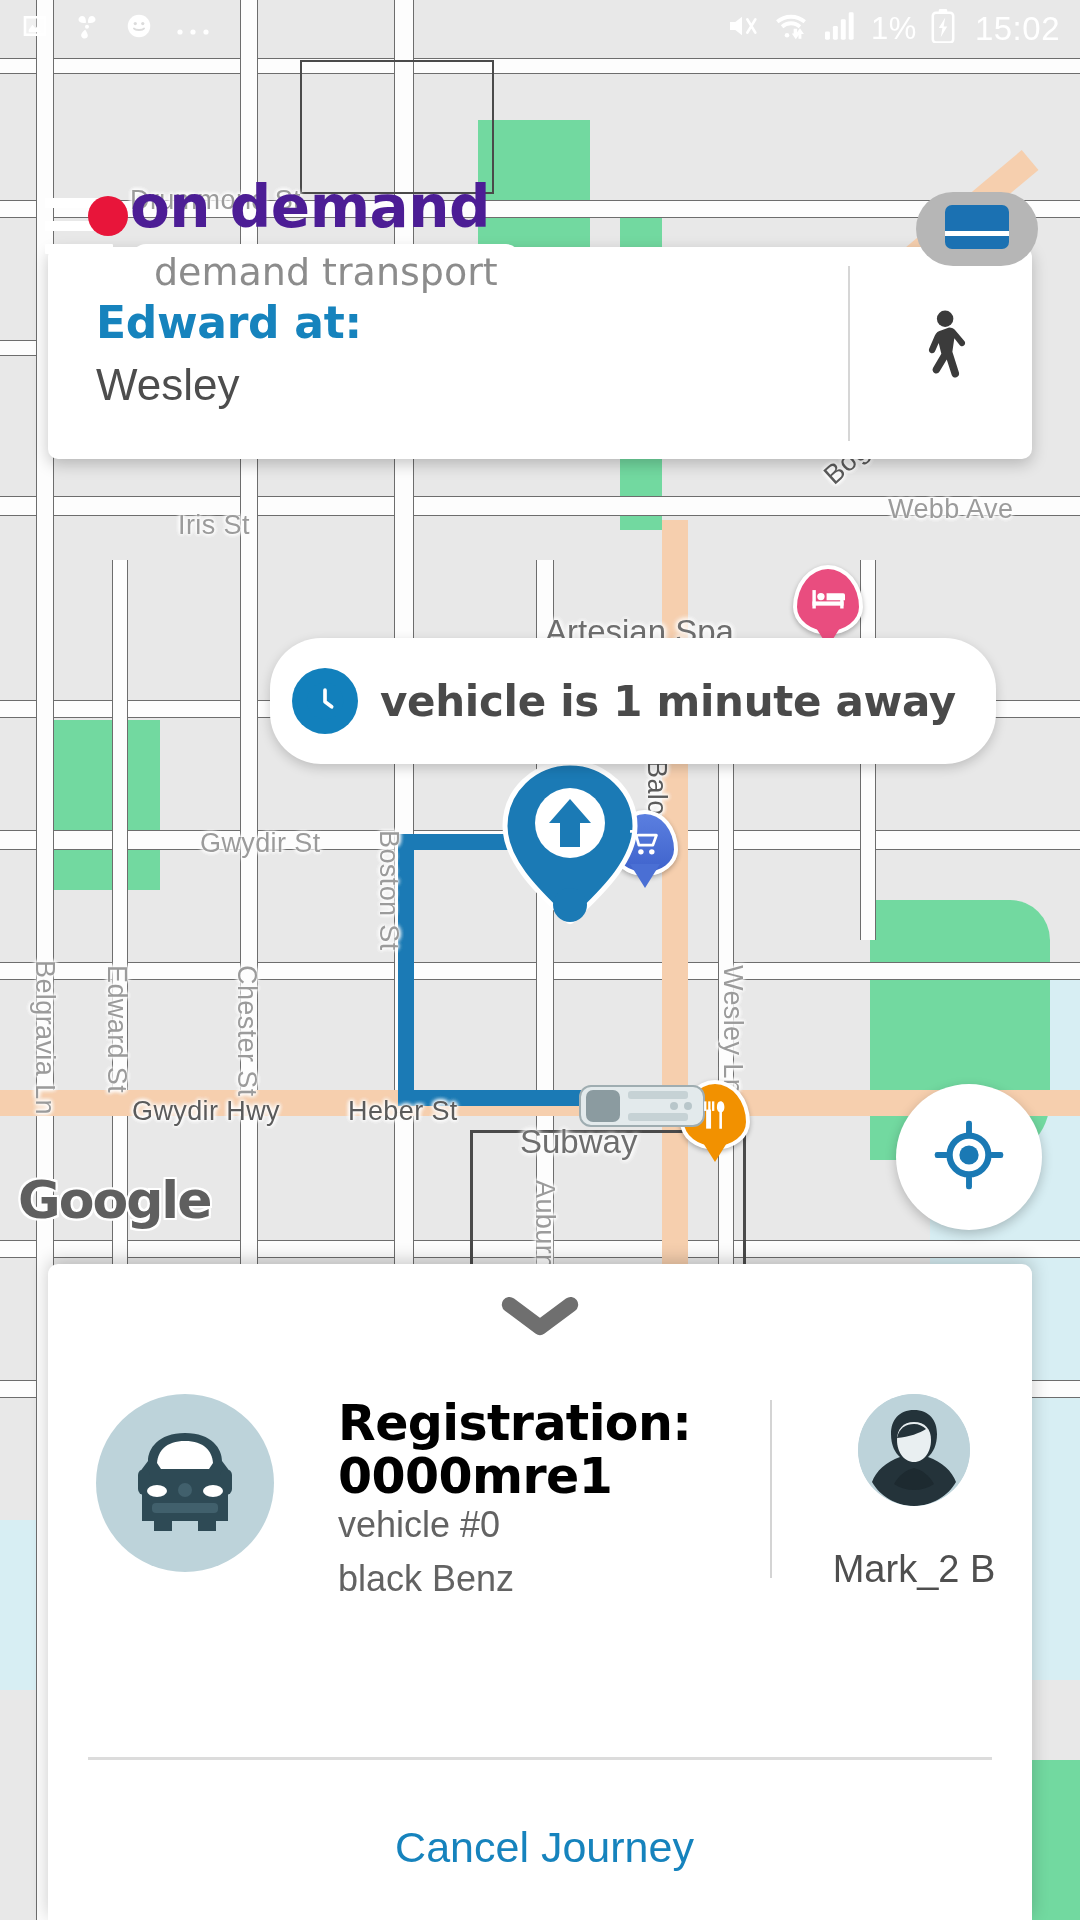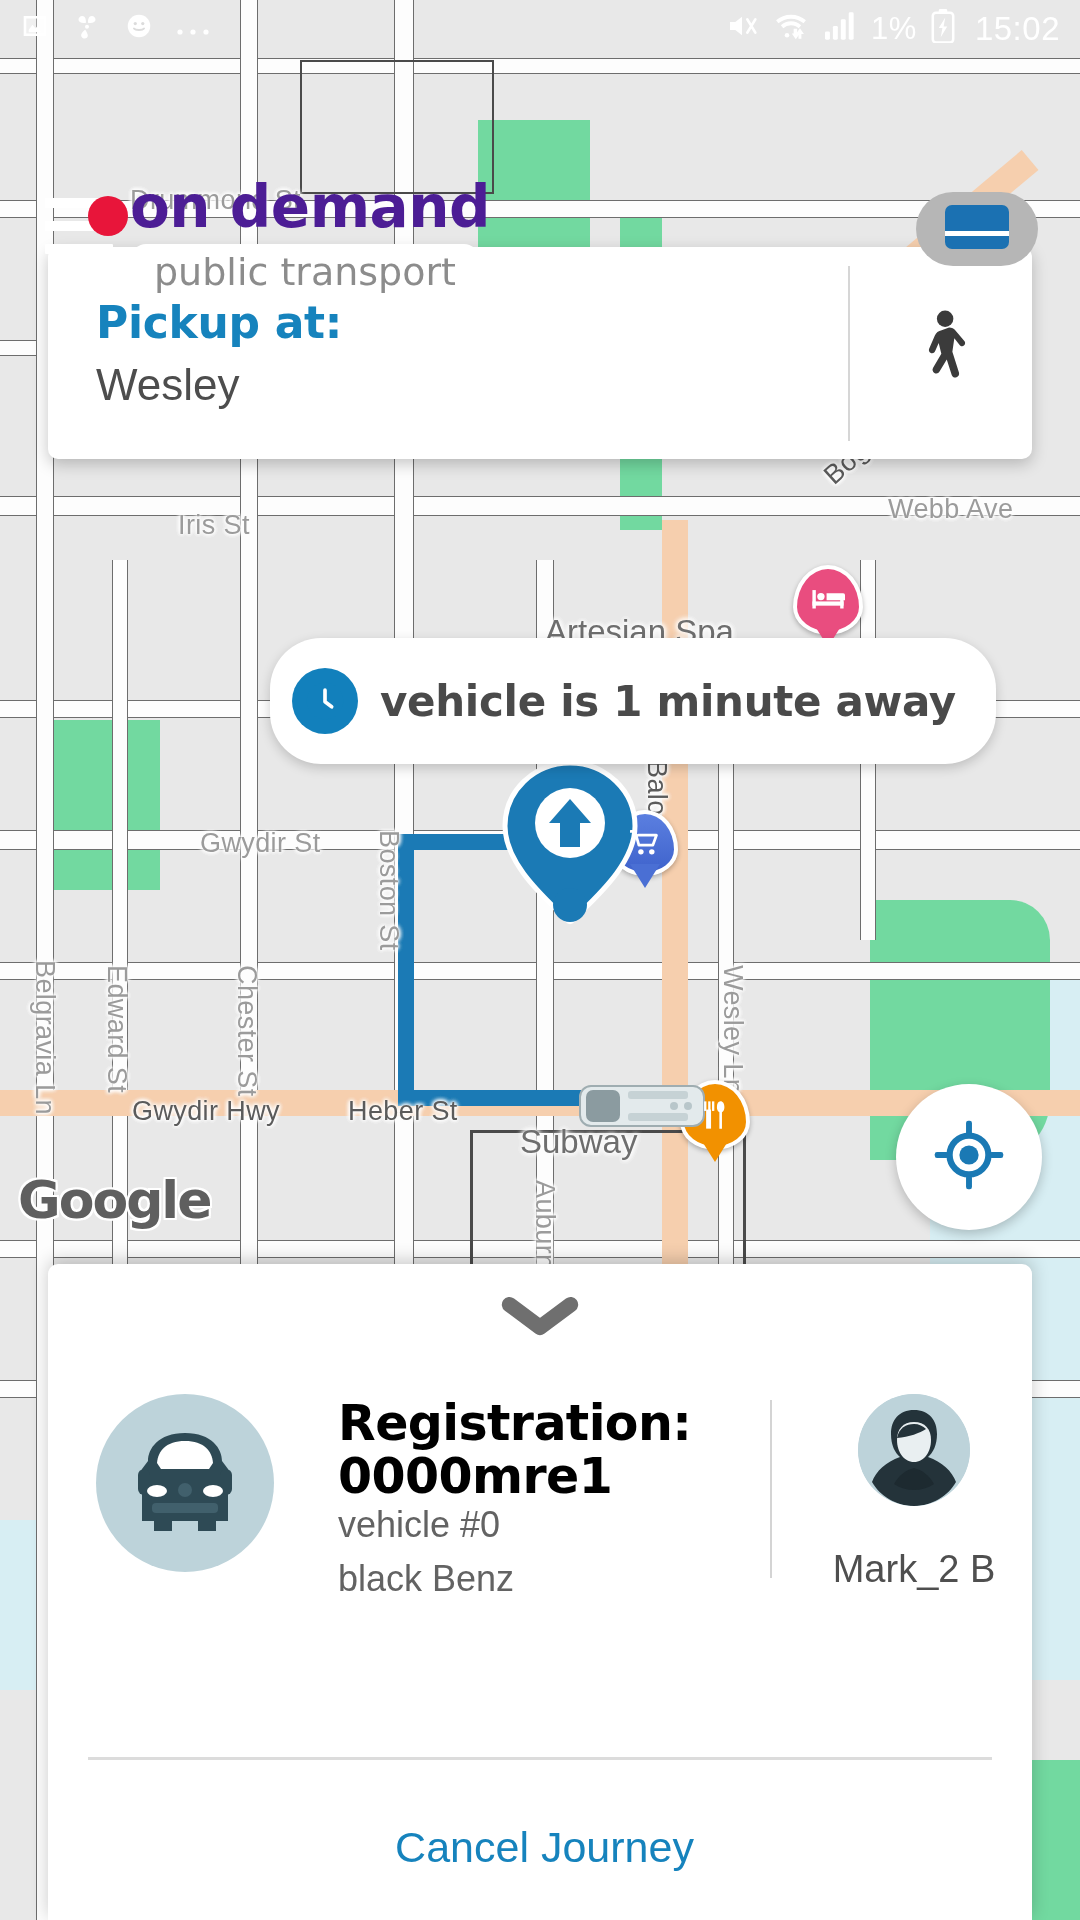--- a/index.html
+++ b/index.html
@@ -342,35 +342,35 @@
 
   <div id="header">
     <div id="menu-btn">
       <i></i>
         <i></i>
         <i></i>
     </div>
     <div id="menu-dot"></div>
     <div id="brand">
       <div id="brand-title">on demand</div>
-      <div id="brand-sub">public transport</div>
+      <div id="brand-sub">demand transport</div>
     </div>
     <div id="wallet-btn">
       <span>
         <svg width="64" height="44" viewBox="0 0 64 44" aria-hidden="true">
           <rect x="0" y="0" width="64" height="44" rx="7" fill="#1b71b2"></rect>
           <rect x="0" y="26" width="64" height="5" fill="#ffffff"></rect>
         </svg>
       </span>
     </div>
   </div>
 
   <div id="pickup-card">
     <div id="pickup-text">
-      <div id="pickup-label">Pickup at:</div>
+      <div id="pickup-label">Edward at:</div>
       <div id="pickup-value">Wesley</div>
     </div>
     <div id="pickup-sep"></div>
     <div id="walk-btn">
       <span>
         <svg width="56" height="84" viewBox="0 0 34 50" fill="#3b3b3b" aria-hidden="true">
           <circle cx="19.5" cy="5.4" r="5"></circle>
           <path d="M17.4 12.4c-2 .3-3.4 1.6-4.2 3.4l-3.4 7.8c-.4 1 0 2.2 1 2.6 1 .4 2.2 0 2.6-1l2.2-5 1.6 6.4-5 8.6c-.7 1.1-.3 2.5.8 3.1 1.1.7 2.5.3 3.1-.8l4.4-7.4 3 9.4c.4 1.2 1.7 1.9 2.9 1.5 1.2-.4 1.9-1.7 1.5-2.9l-4-12.6 1.2-8.2 3.2 4c.6.8 1.8 1 2.6.4.8-.6 1-1.8.4-2.6l-5.4-6.4c-1-1.2-2.4-1.9-4-1.9z"></path>
         </svg>
       </span>

